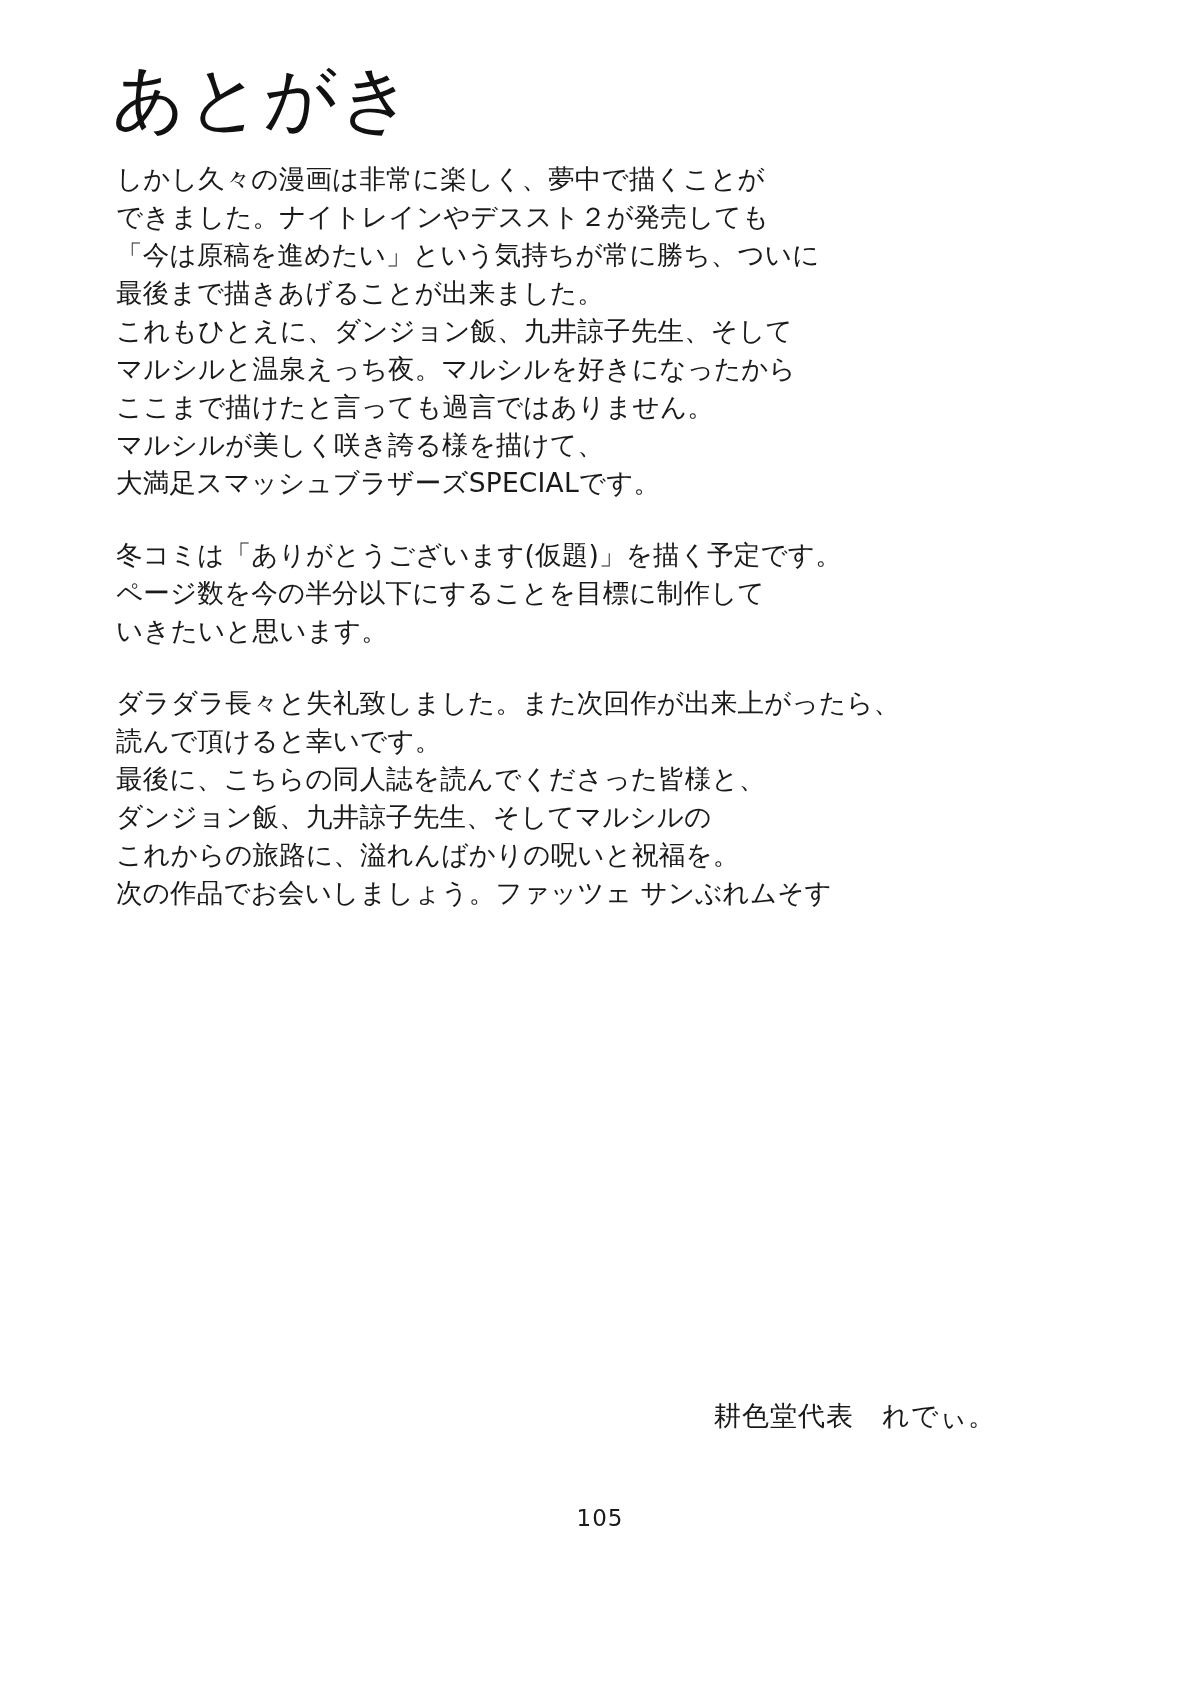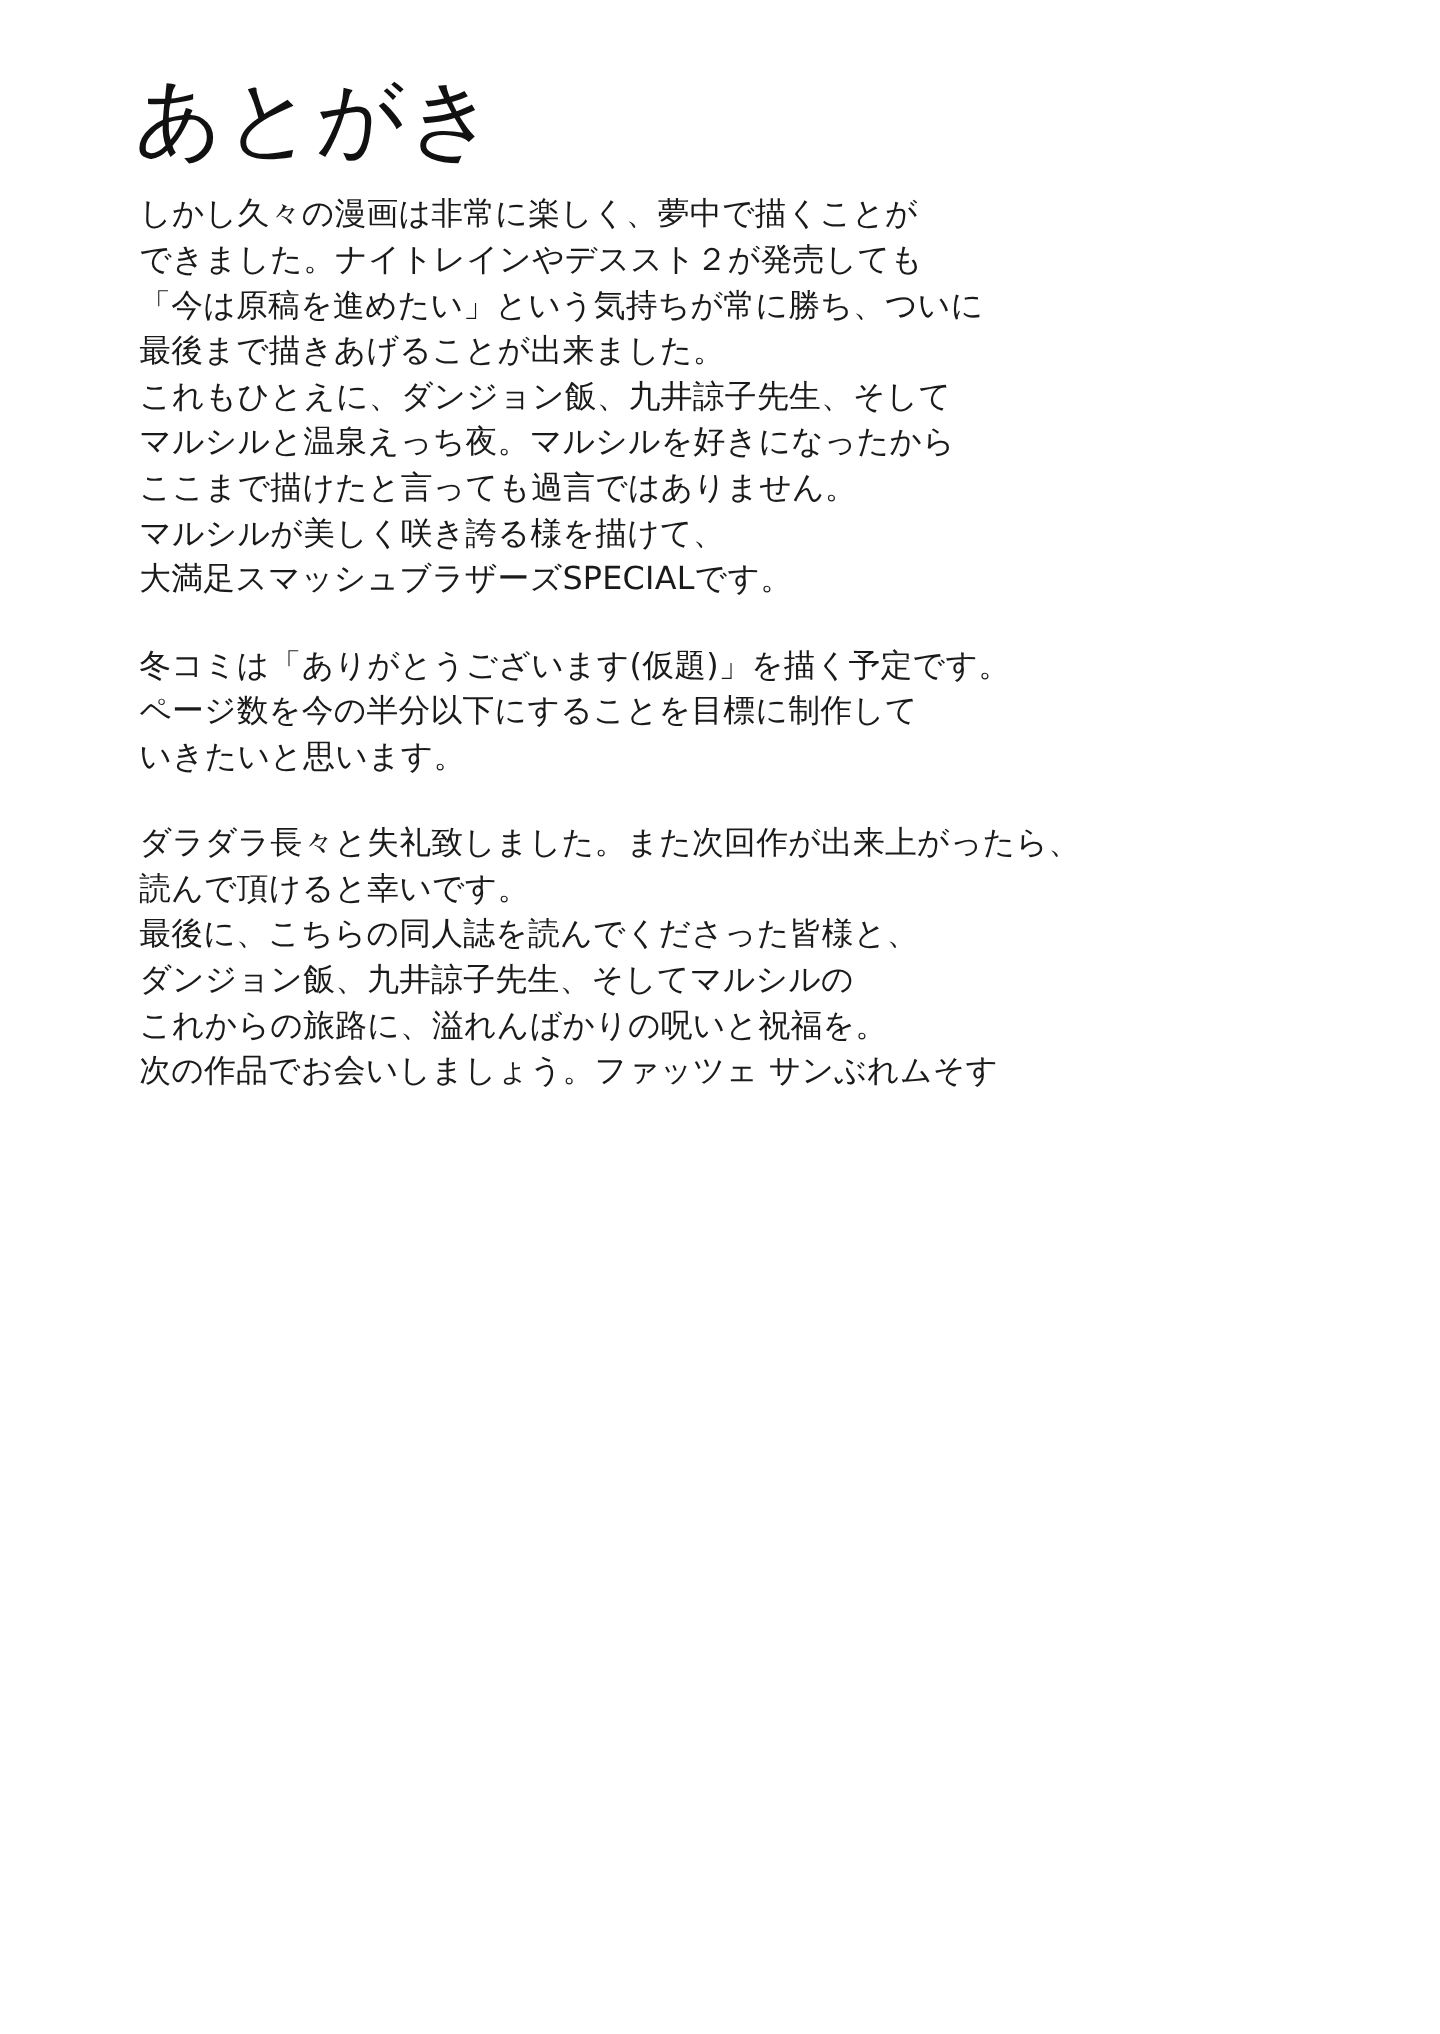--- a/index.html
+++ b/index.html
@@ -93,15 +93,17 @@
 ページ数を今の半分以下にすることを目標に制作して
 いきたいと思います。</p>
     <p class="para">ダラダラ長々と失礼致しました。また次回作が出来上がったら、
 読んで頂けると幸いです。
 最後に、こちらの同人誌を読んでくださった皆様と、
 ダンジョン飯、九井諒子先生、そしてマルシルの
 これからの旅路に、溢れんばかりの呪いと祝福を。
 次の作品でお会いしましょう。ファッツェ サンぶれムそす</p>
   </div>
 
+  <div class="signature">耕色堂代表　れでぃ。</div>
 
+  <div class="page-number">105</div>
 
 </div>
 
 </body></html>

